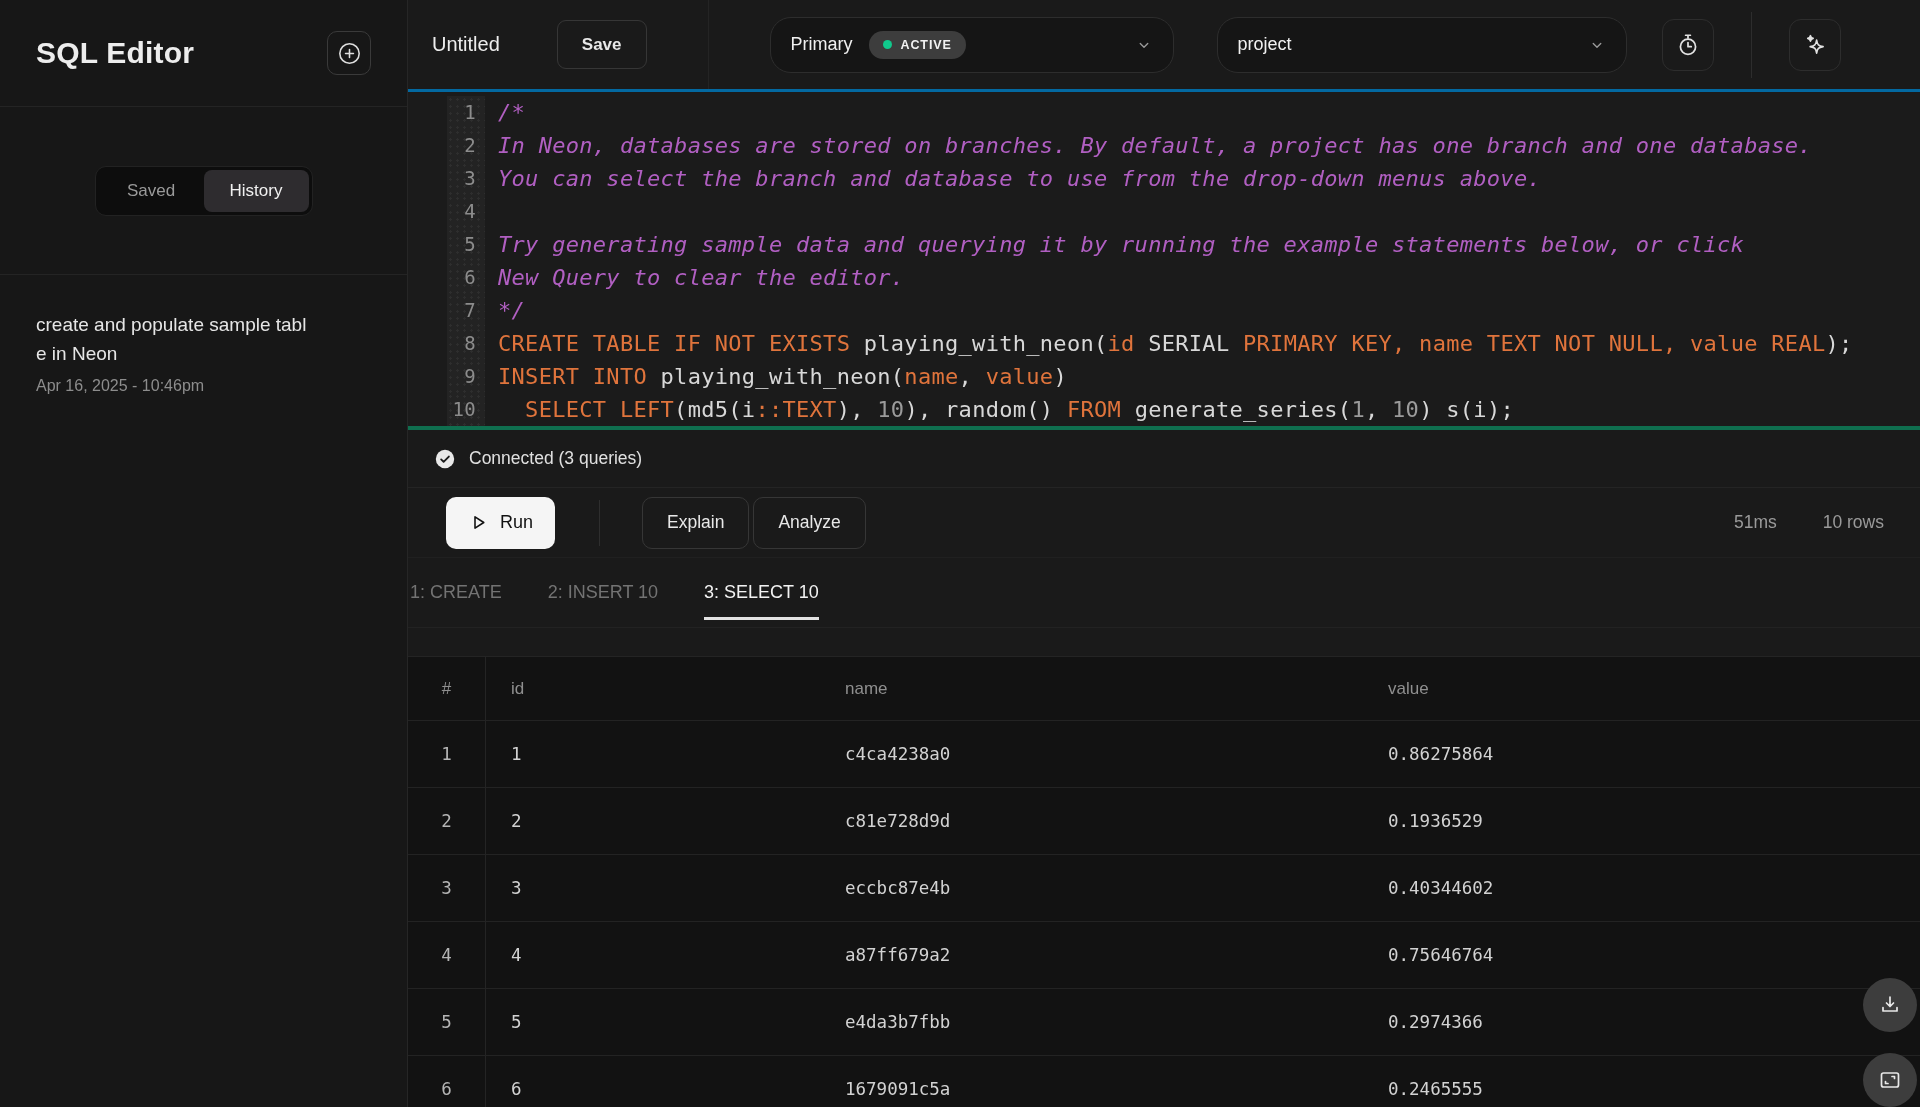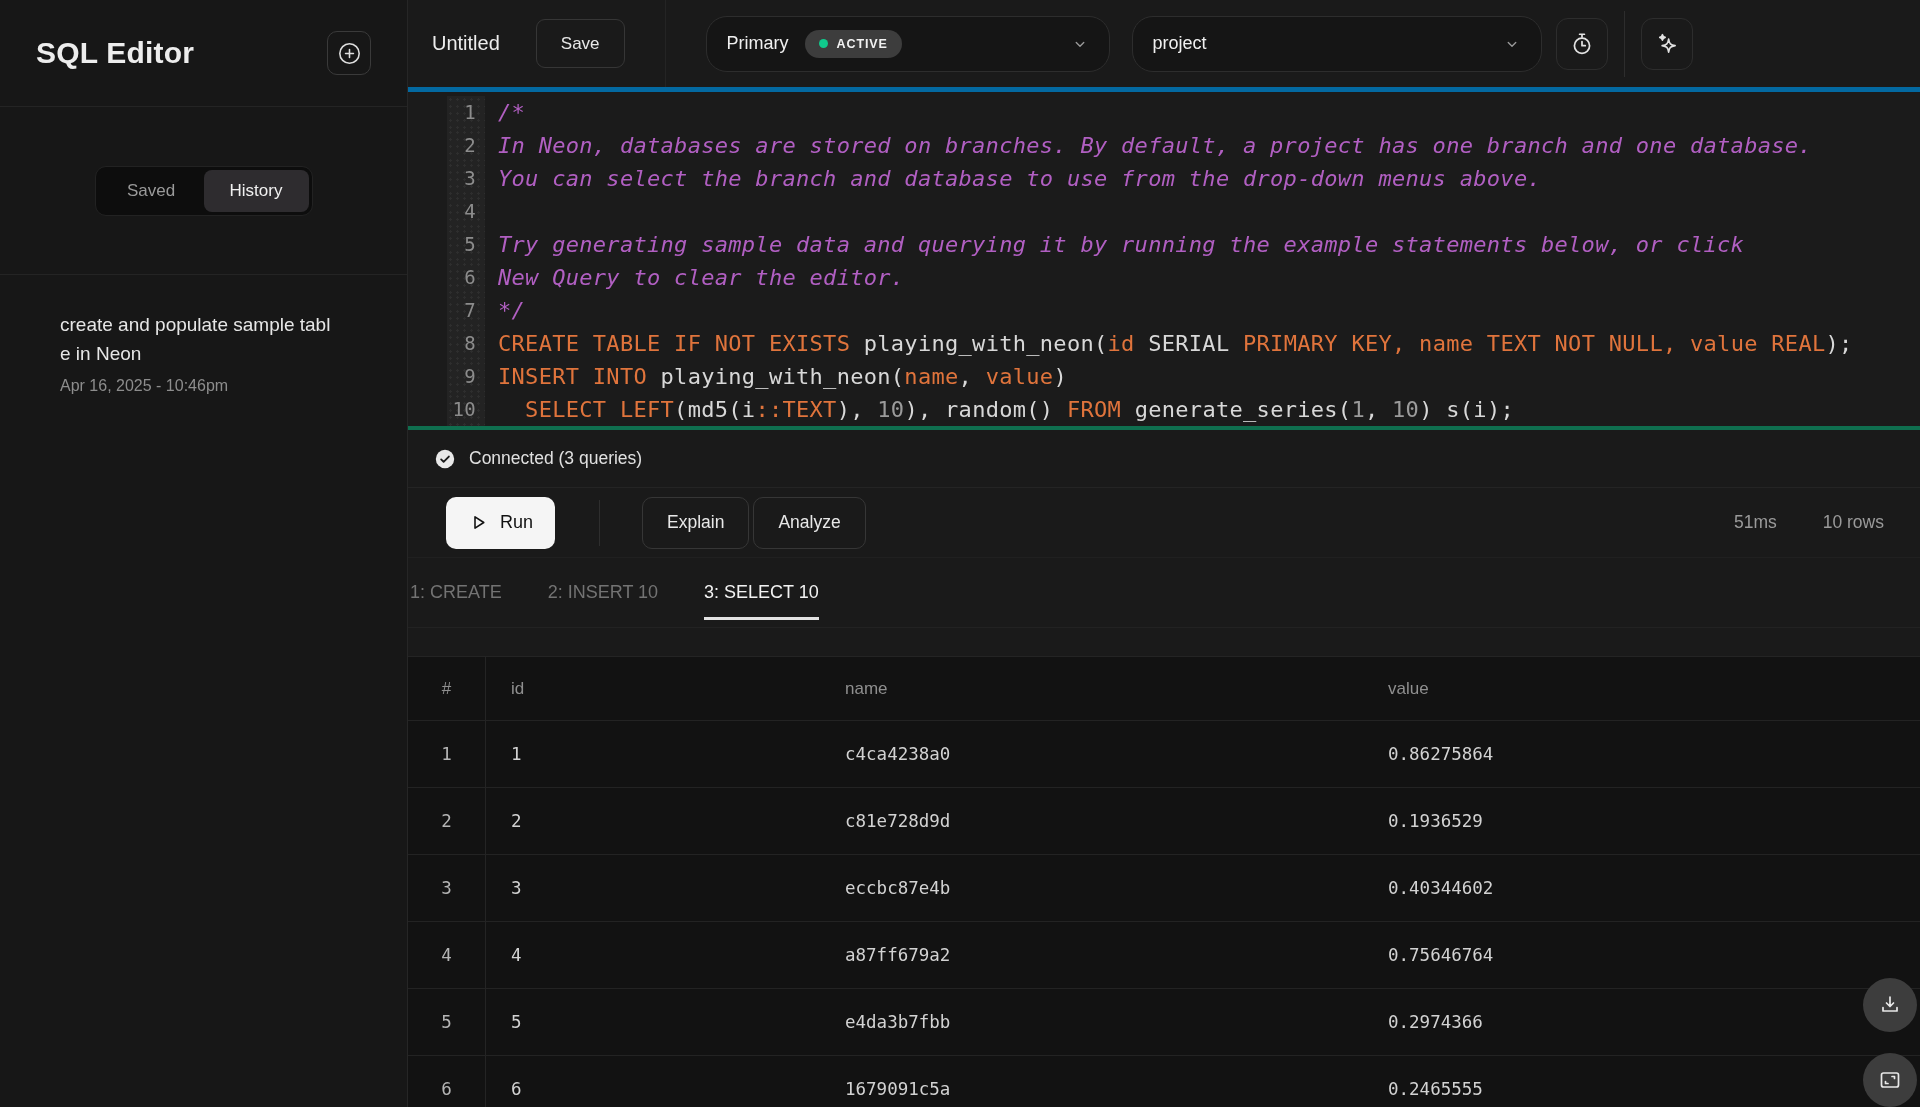--- a/index.html
+++ b/index.html
@@ -15,28 +15,28 @@
   }
   
   .sidebar { width: 408px; flex: 0 0 408px; background:#171717; border-right:1px solid #262626; display:flex; flex-direction:column; }
   .sb-header { height:107px; border-bottom:1px solid #242424; display:flex; align-items:center; justify-content:space-between; padding:0 36px; }
   .sb-title { font-size:30px; font-weight:700; color:#ededed; letter-spacing:.2px; }
   .plus-btn { width:44px; height:44px; border:1px solid #3a3a3a; border-radius:10px; background:transparent; display:flex; align-items:center; justify-content:center; cursor:pointer; }
   .sb-tabs { height:168px; border-bottom:1px solid #242424; display:flex; align-items:center; justify-content:center; }
   .seg { display:flex; width:218px; height:50px; background:#0d0d0d; border:1px solid #222; border-radius:11px; padding:3px; }
   .seg-btn { flex:1; border:none; background:transparent; color:#9a9a9a; font-size:17px; border-radius:8px; cursor:pointer; font-family:inherit; }
   .seg-btn.active { background:#2e2c2f; color:#f0f0f0; }
-  .sb-history { padding:36px 36px;margin-left:24px; }
+  .sb-history { padding:36px 36px; }
   .hist-title { font-size:19px; line-height:1.5; color:#e6e6e6; width:278px; word-break:break-all; }
   .hist-time { margin-top:9px; font-size:16px; color:#8d8d8d; }
   
   .main { flex:1; min-width:0; display:flex; flex-direction:column; }
-  .topbar { height:92px; flex:0 0 92px; display:flex; align-items:center; border-bottom:5px solid #0369a1; background:#1a1a1a; padding-left:24px; }
+  .topbar { height:92px; flex:0 0 92px; display:flex; align-items:center; border-bottom:3px solid #0369a1; background:#1a1a1a; padding-left:24px;gap:21px; }
   .file-name { font-size:20px; color:#ededed; }
-  .save-btn { margin-left:36px; height:49px; padding:0 24px; background:transparent; border:1px solid #363636; border-radius:9px; color:#e8e8e8; font-size:17px; font-family:inherit; cursor:pointer; }
+  .save-btn { margin-left:36px; height:49px; padding:0 24px; background:transparent; border:1px solid #363636; border-radius:9px; color:#e8e8e8; font-size:17px; font-family:inherit; cursor:pointer;font-weight:bold; }
   .tb-sep-full { width:1px; align-self:stretch; background:#242424; margin-left:40px; }
   .select { display:flex; align-items:center; height:56px; background:#151515; border:1px solid #2d2d2d; border-radius:21px; padding:0 20px; cursor:pointer; }
   .select-branch { width:404px; margin-left:40px; }
   .select-db { width:410px; margin-left:22px; }
   .select-label { font-size:18px; color:#f0f0f0; }
   .chevron { margin-left:auto; display:flex; }
   .badge { display:flex; align-items:center; gap:9px; margin-left:16px; background:#3d3d3d; border-radius:999px; padding:7px 14px; font-size:12.5px; font-weight:700; letter-spacing:.9px; color:#f2f2f2; }
   .dot { width:9px; height:9px; border-radius:50%; background:var(--accent-green); }
   .icon-btn { width:52px; height:52px; border:1px solid #2d2d2d; border-radius:12px; background:transparent; display:flex; align-items:center; justify-content:center; cursor:pointer; }
   .stopwatch-btn { margin-left:14px; }

